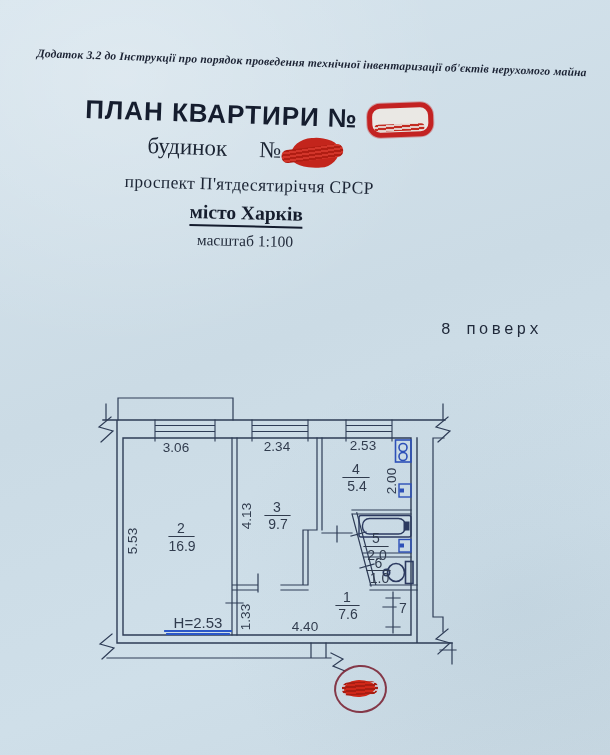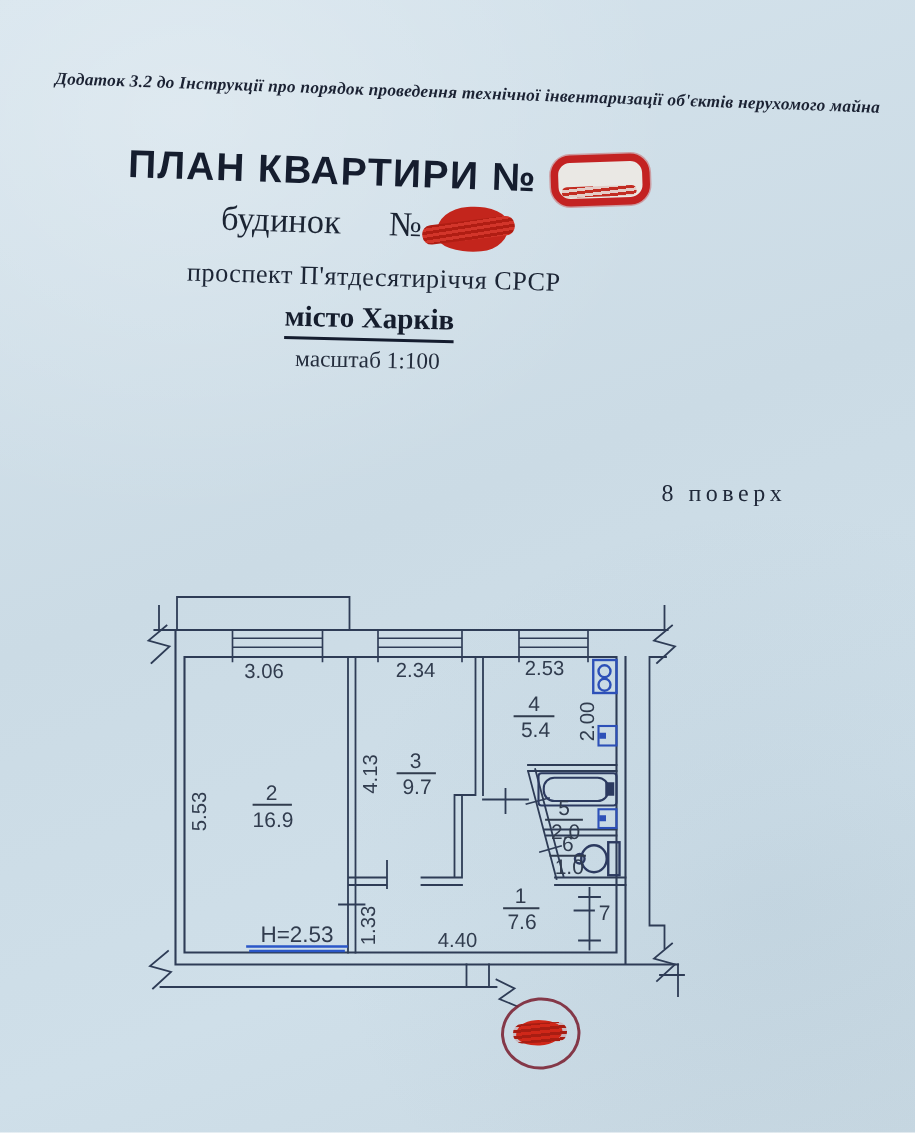--- a/index.html
+++ b/index.html
@@ -60,21 +60,21 @@
   .city-line{
     left:190px;top:201px;font-size:19.5px;font-weight:bold;white-space:nowrap;
     border-bottom:2px solid #141c2e;padding-bottom:1px;
     transform:rotate(1.4deg);transform-origin:left top;color:#151d2d;
   }
   .scale-line{
     left:197px;top:231px;font-size:15.5px;white-space:nowrap;
     transform:rotate(1.2deg);transform-origin:left top;color:#232c3c;
   }
   .floor-line{
-    left:441px;top:321px;font-family:Liberation Serif, serif;
+    left:441px;top:321px;font-family:Liberation Mono, monospace;
     font-size:16px;letter-spacing:3px;color:#20293a;white-space:nowrap;
   }
   svg.plan{left:0;top:0;width:610px;height:755px;}
   .stamp-ring{
     left:334px;top:665px;width:49px;height:44px;border:2.5px solid #7c2636;
     border-radius:50%;transform:rotate(-4deg);opacity:.9;
   }
   .stamp-blob{
     left:344px;top:680px;width:31px;height:17px;background:#cf2718;
     border-radius:42% 58% 50% 50%/55% 45% 55% 45%;transform:rotate(-3deg);

